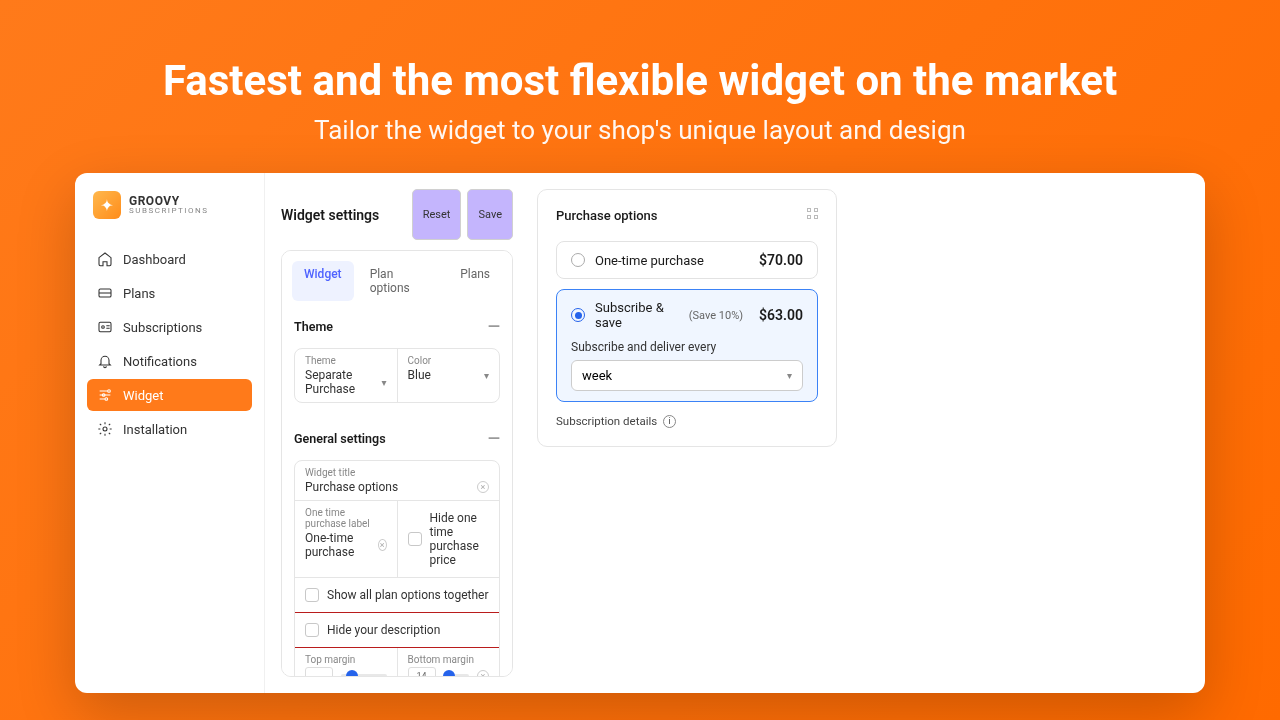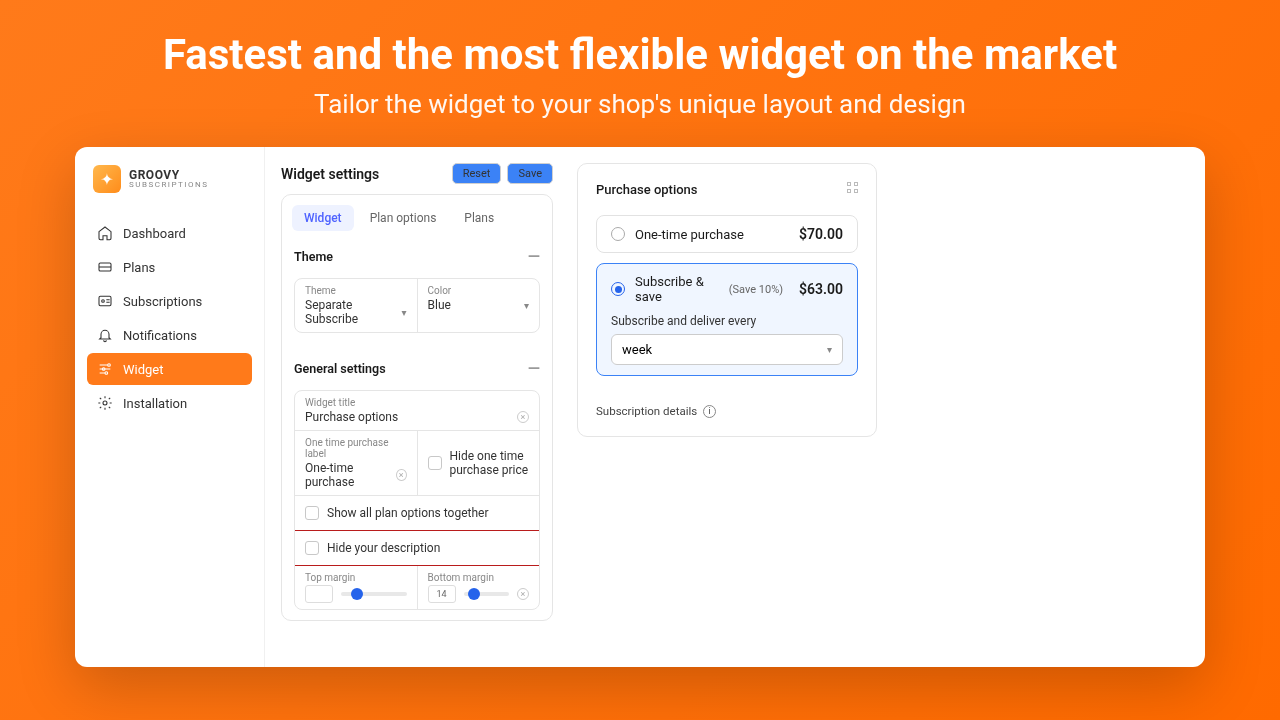--- a/index.html
+++ b/index.html
@@ -1,38 +1,38 @@
 <!DOCTYPE html>
 <html><head>
 <meta charset="utf-8">
 <style>
 *{box-sizing:border-box;margin:0;padding:0;font-family:-apple-system,BlinkMacSystemFont,"Segoe UI",Roboto,sans-serif}
 body{background:linear-gradient(135deg,#ff7a1a,#ff6a00);width:1280px;height:720px;overflow:hidden}
-.hero{text-align:center;padding:30px 20px 28px;color:#fff}
+.hero{text-align:center;padding:56px 20px 28px;color:#fff}
 .hero h1{font-size:42px;font-weight:700;margin-bottom:10px}
 .hero p{font-size:26px;font-weight:400;opacity:.95}
 .app{background:#fff;border-radius:12px;width:1130px;margin:0 auto;height:520px;display:flex;overflow:hidden;box-shadow:0 20px 60px rgba(0,0,0,.2)}
 .sidebar{width:190px;padding:18px 12px;border-right:1px solid #f0f0f0}
 .logo{display:flex;align-items:center;gap:8px;margin-bottom:24px;padding:0 6px}
 .logo-mark{width:28px;height:28px;background:linear-gradient(135deg,#ffb84d,#ff8c1a);border-radius:6px;display:flex;align-items:center;justify-content:center;color:#fff;font-size:16px}
 .logo-text{display:flex;flex-direction:column;line-height:1}
 .logo-text .t1{font-size:12px;font-weight:700;letter-spacing:.5px;color:#333}
 .logo-text .t2{font-size:8px;letter-spacing:1.5px;color:#888}
 .nav-item{display:flex;align-items:center;gap:10px;padding:8px 10px;border-radius:6px;font-size:13px;color:#333;margin-bottom:2px;cursor:pointer}
 .nav-item.active{background:#ff7a1a;color:#fff}
 .nav-item .ico{width:16px;height:16px;display:flex;align-items:center;justify-content:center;flex-shrink:0}
 .nav-item svg{width:16px;height:16px;stroke:currentColor;fill:none;stroke-width:1.6}
 .content{flex:1;display:flex;padding:16px;gap:24px;overflow:hidden}
 .col{display:flex;flex-direction:column}
-.col.left{width:272px}
+.col.left{width:232px}
 .col.right{flex:1}
 .panel-head{display:flex;justify-content:space-between;align-items:center;margin-bottom:10px}
 .panel-head h3{font-size:14px;font-weight:600;color:#1a1a1a}
 .btns{display:flex;gap:6px}
-.btn{border:1px solid #d0d0d0;background:#3b82f6;border-radius:5px;padding:3px 10px;font-size:11px;cursor:pointer;color:#333}
+.btn{border:1px solid #d0d0d0;background:#c4b5fd;border-radius:5px;padding:18px 10px;font-size:11px;cursor:pointer;color:#333}
 .card{background:#fff;border:1px solid #e5e5e5;border-radius:10px;overflow:hidden}
 .tabs{display:flex;gap:4px;padding:10px 10px 0}
 .tab{padding:6px 12px;font-size:12px;border-radius:6px;cursor:pointer;color:#666}
 .tab.active{background:#eef2ff;color:#4f63ff;font-weight:500}
 .section{padding:10px 12px}
 .sec-head{display:flex;justify-content:space-between;align-items:center;font-size:12.5px;font-weight:600;color:#1a1a1a;padding:6px 0}
 .sec-head .dash{color:#999;font-size:16px;cursor:pointer}
 .grid{border:1px solid #e5e5e5;border-radius:8px;overflow:hidden;margin-top:6px}
 .row{display:flex;border-bottom:1px solid #e5e5e5}
 .row:last-child{border-bottom:none}
@@ -57,21 +57,21 @@
 .opt.sel{border:1.5px solid #3b82f6;background:#f0f6ff}
 .opt-row{display:flex;align-items:center;gap:10px}
 .radio{width:14px;height:14px;border:1.5px solid #aaa;border-radius:50%;flex-shrink:0;display:flex;align-items:center;justify-content:center;cursor:pointer}
 .radio.on{border-color:#2563eb}
 .radio.on::after{content:"";width:7px;height:7px;background:#2563eb;border-radius:50%}
 .opt-label{flex:1;font-size:13px;color:#1a1a1a}
 .price{font-size:14px;font-weight:600;color:#1a1a1a}
 .save{font-size:11px;color:#666;margin-right:6px}
 .sub-line{font-size:12px;color:#333;margin:10px 0 6px}
 .dd{border:1px solid #ccc;border-radius:6px;padding:7px 10px;display:flex;justify-content:space-between;align-items:center;font-size:13px;background:#fff;cursor:pointer}
-.details{display:flex;align-items:center;gap:6px;font-size:11.5px;color:#444;margin-top:28px}
+.details{display:flex;align-items:center;gap:6px;font-size:11.5px;color:#444;margin-top:12px}
 .details .info{width:13px;height:13px;border:1px solid #888;border-radius:50%;font-size:9px;display:flex;align-items:center;justify-content:center}
 .scroll{overflow-y:auto;max-height:430px}
 .scroll::-webkit-scrollbar{width:0}
 </style>
 </head>
 <body>
 
 <div class="hero">
   <h1>Fastest and the most flexible widget on the market</h1>
   <p>Tailor the widget to your shop's unique layout and design</p>
@@ -163,21 +163,21 @@
         <div class="section">
           <div class="sec-head">
             <span>Theme</span>
             <span class="dash">—</span>
           </div>
           <div class="grid">
             <div class="row">
               <div class="cell">
                 <div class="lbl">Theme</div>
                 <div class="val">
-                    <span>Separate Subscribe</span>
+                    <span>Separate Purchase</span>
                     <span class="chev">▾</span>
                   </div>
               </div>
               <div class="cell">
                 <div class="lbl">Color</div>
                 <div class="val">
                     <span>Blue</span>
                     <span class="chev">▾</span>
                   </div>
               </div>

